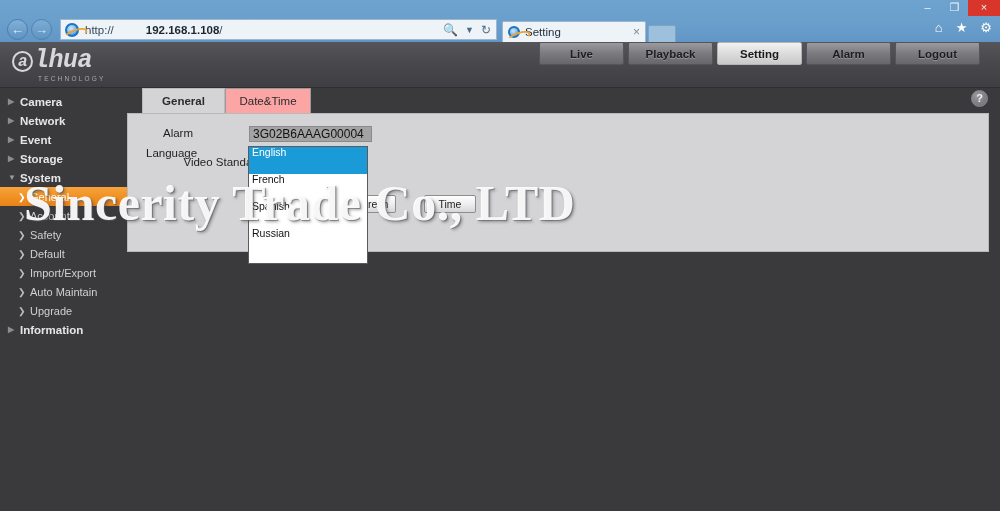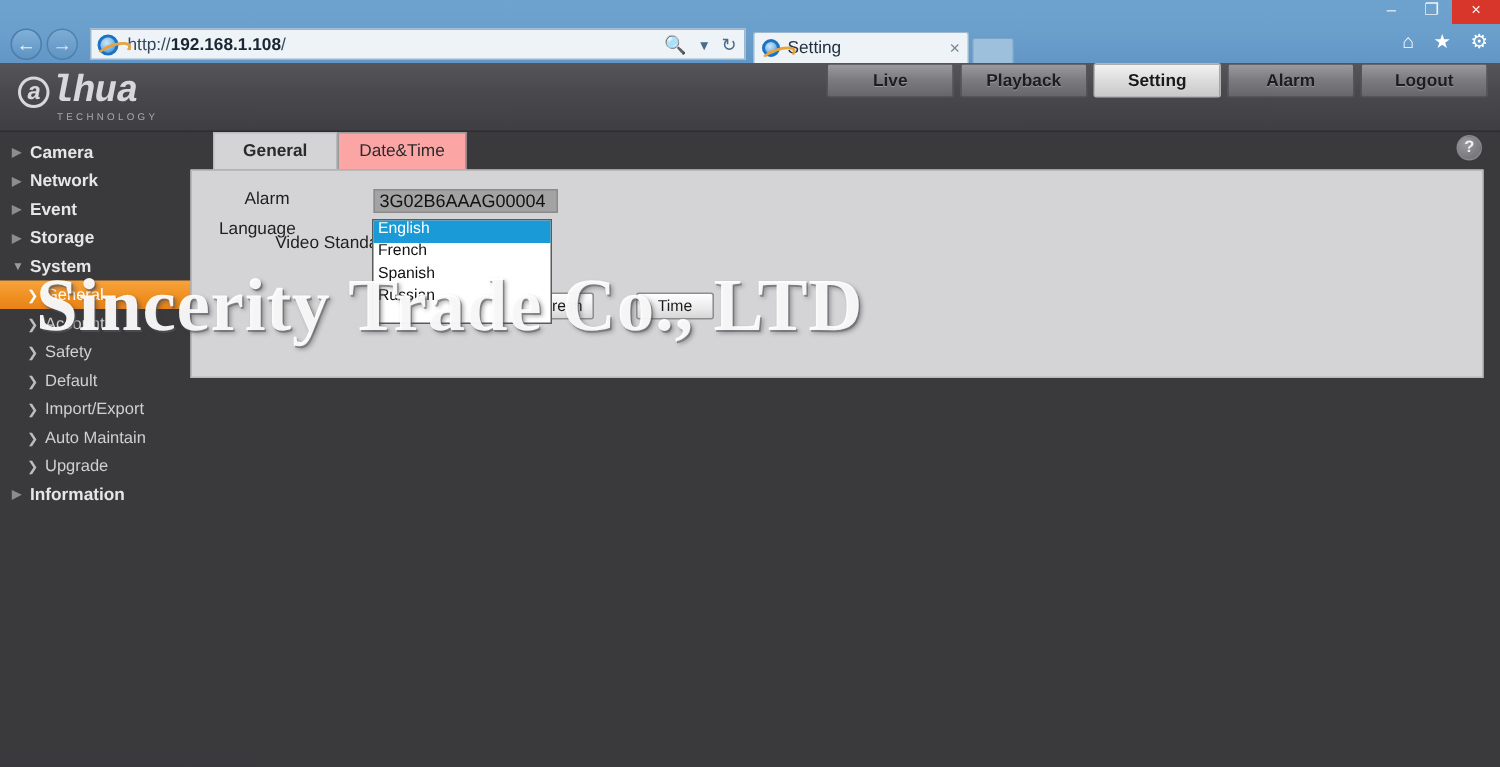--- a/index.html
+++ b/index.html
@@ -54,21 +54,21 @@
   }
   .ie-glyph::after {
     content: ""; position: absolute; left: -3px; top: 4px; width: 20px; height: 6px;
     border: 2px solid #e8a33d; border-radius: 50%; border-bottom-color: transparent;
     border-left-color: transparent; transform: rotate(-18deg);
   }
   .url-text {
     margin-left: 6px; font-size: 11.5px; color: #33475c; white-space: nowrap;
     font-family: "Liberation Sans", sans-serif;
   }
-  .url-text b { color: #1a2733; font-weight: 700; }
+  .url-text b { color: #1a2733; font-weight: 700; margin-left: 32px; }
   .addr-tools {
     position: absolute; right: 5px; top: 0; height: 19px;
     display: flex; align-items: center; gap: 7px; color: #4d6b86; font-size: 12px;
   }
   .tab-strip {
     margin-left: 5px; display: flex; align-items: flex-end; height: 25px;
   }
   .tab {
     width: 144px; height: 21px; background: #eef3f8;
     border: 1px solid #9bb8d0; border-bottom: none;
@@ -103,21 +103,21 @@
     display: inline-block; border: 2px solid #d8d8da; border-radius: 50%;
     width: 21px; height: 21px; text-align: center; font-size: 16px;
     line-height: 18px; font-style: italic; margin-right: 1px;
     vertical-align: 1px;
   }
   .logo-sub {
     font-size: 6.5px; color: #a9a9ad; letter-spacing: 2.2px;
     margin-left: 26px; margin-top: 2px; font-family: "Liberation Sans", sans-serif;
   }
   .top-nav {
-    position: absolute; right: 8px; top: 58px - 42px;
+    position: absolute; right: 20px; top: 58px - 42px;
     display: flex; gap: 4px;
   }
   .nav-btn {
     width: 85px; height: 23px;
     background: linear-gradient(#9b9a9e, #7c7b80 48%, #67666b);
     border: 1px solid #55545a; border-radius: 2px;
     color: #1d1d1f; font-size: 11.5px; font-weight: 700;
     display: flex; align-items: center; justify-content: center;
     text-shadow: 0 1px 0 rgba(255,255,255,.25);
   }
@@ -190,21 +190,21 @@
     padding: 0 3px; line-height: 14px;
   }
 
   
   .dropdown-open {
     position: absolute; left: 248px; top: 146px;
     width: 120px; background: #ffffff;
     border: 1px solid #5b5b5d; z-index: 40;
   }
   .dd-opt {
-    height: 15px; font-size: 10.5px; color: #111; padding-left: 3px;
+    height: 27px; font-size: 10.5px; color: #111; padding-left: 3px;
     line-height: 11px; white-space: nowrap;
   }
   .dd-opt.sel { background: #1a9ad6; color: #ffffff; }
   .dd-pad { height: 8px; }
 
   .btn-row { position: absolute; left: 264px; top: 195px; display: flex; gap: 28px; z-index: 30; }
   .gbtn {
     width: 52px; height: 18px;
     background: linear-gradient(#fefefe, #ececec 55%, #d6d6d8);
     border: 1px solid #8d8d90; border-radius: 2px;

